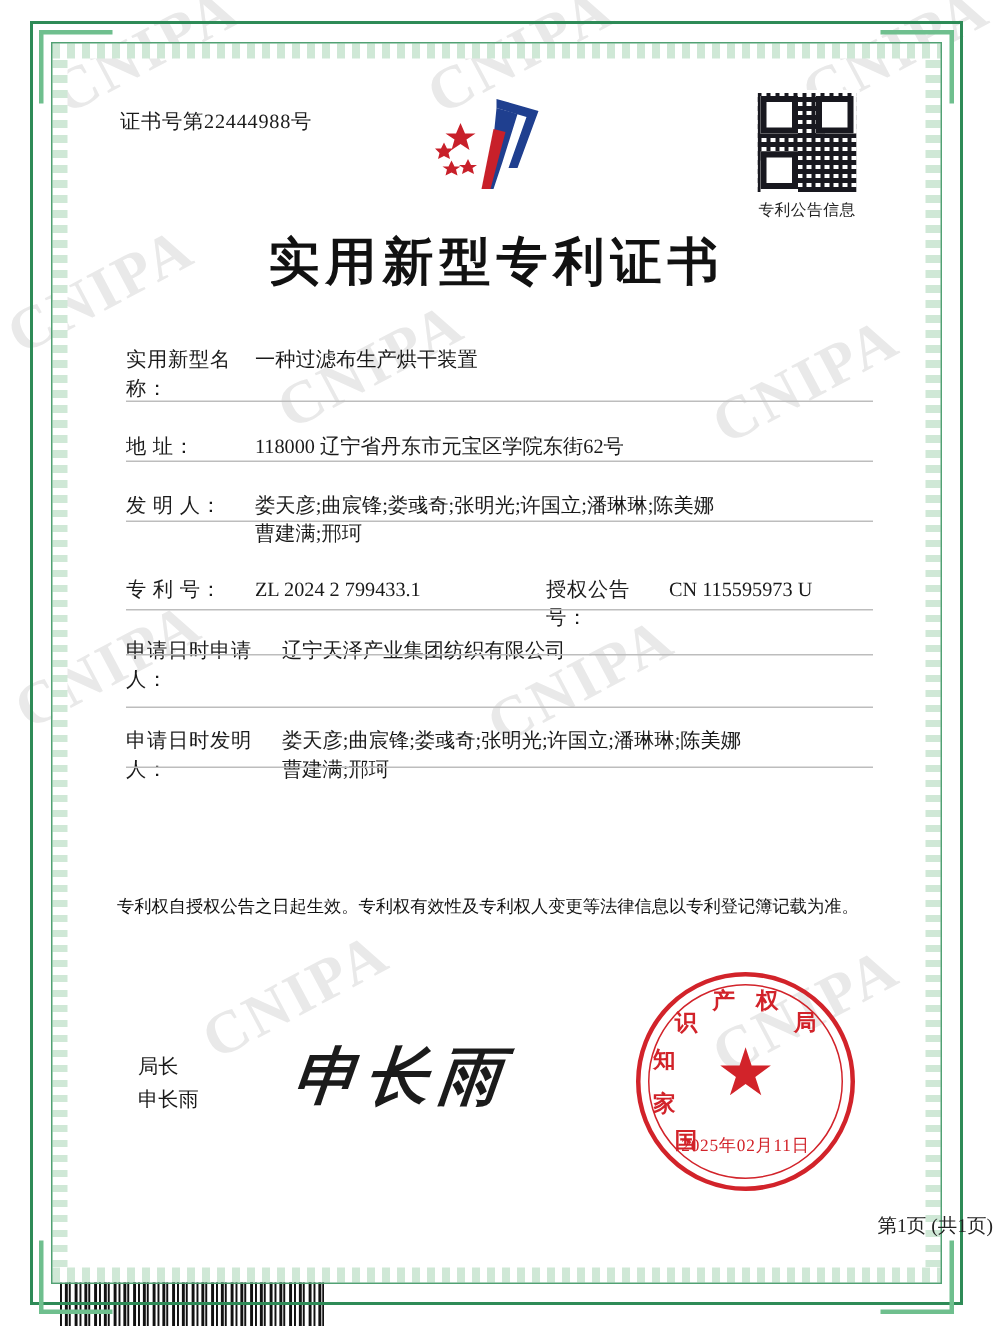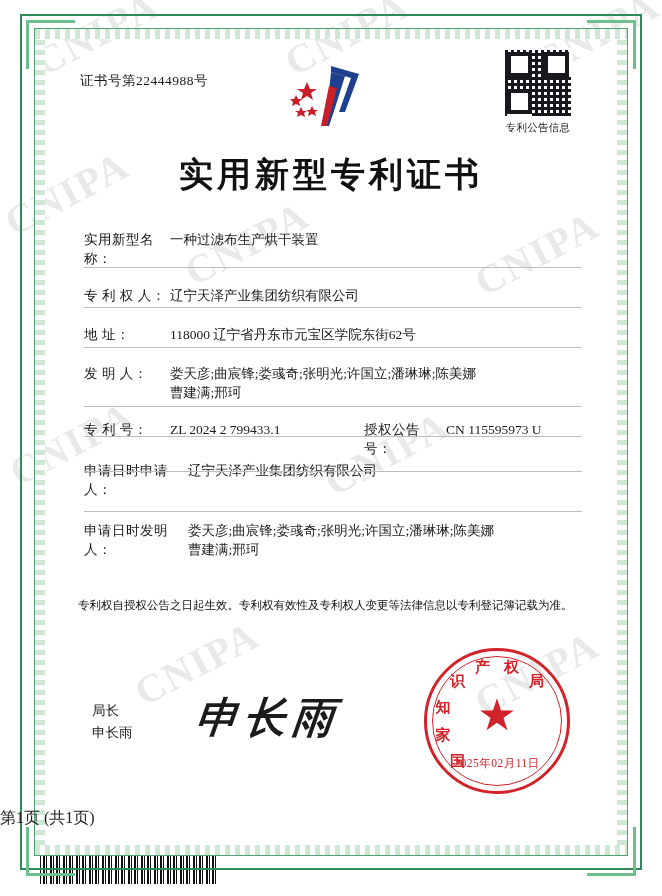--- a/index.html
+++ b/index.html
@@ -113,21 +113,21 @@
     left: 285px;
     top: 62px;
     width: 92px;
     height: 78px;
   }
 
   
   .qr-block {
     position: absolute;
     right: 82px;
-    top: 48px;
+    top: 60px;
     width: 84px;
     text-align: center;
   }
   .qr {
     width: 66px;
     height: 66px;
     margin: 0 auto;
     background-color: #ffffff;
     background-image:
       repeating-linear-gradient(0deg, #18181f 0 3px, transparent 3px 6px),
@@ -292,22 +292,22 @@
     top: 50%;
     margin-left: -9px;
     margin-top: -9px;
   }
 
   .footer {
     position: absolute;
     left: 0;
     right: 0;
     top: 808px;
-    text-align: left;
-    font-size: 16px;
+    text-align: right;
+    font-size: 13px;
     color: #222;
   }
 
   .barcode {
     position: absolute;
     left: 40px;
     bottom: 12px;
     width: 176px;
     height: 30px;
     background-image: repeating-linear-gradient(90deg,
@@ -366,23 +366,20 @@
   </div>
 
   <div class="title">实用新型专利证书</div>
 
   <div class="fields">
 
     <div class="row">
       <span class="lbl">实用新型名称：</span><span class="val">一种过滤布生产烘干装置</span>
     </div>
 
-    <div class="row" style="margin-top:18px">
-      <span class="lbl">专 利 权 人：</span><span class="val">辽宁天泽产业集团纺织有限公司</span>
-    </div>
 
     <div class="row" style="margin-top:20px">
       <span class="lbl">地       址：</span><span class="val">118000 辽宁省丹东市元宝区学院东街62号</span>
     </div>
 
     <div class="row" style="margin-top:20px">
       <span class="lbl">发 明 人：</span><span class="val"><span>娄天彦;曲宸锋;娄彧奇;张明光;许国立;潘琳琳;陈美娜</span><span class="line2">曹建满;邢珂</span></span>
     </div>
 
     <div class="row split" style="margin-top:18px">

